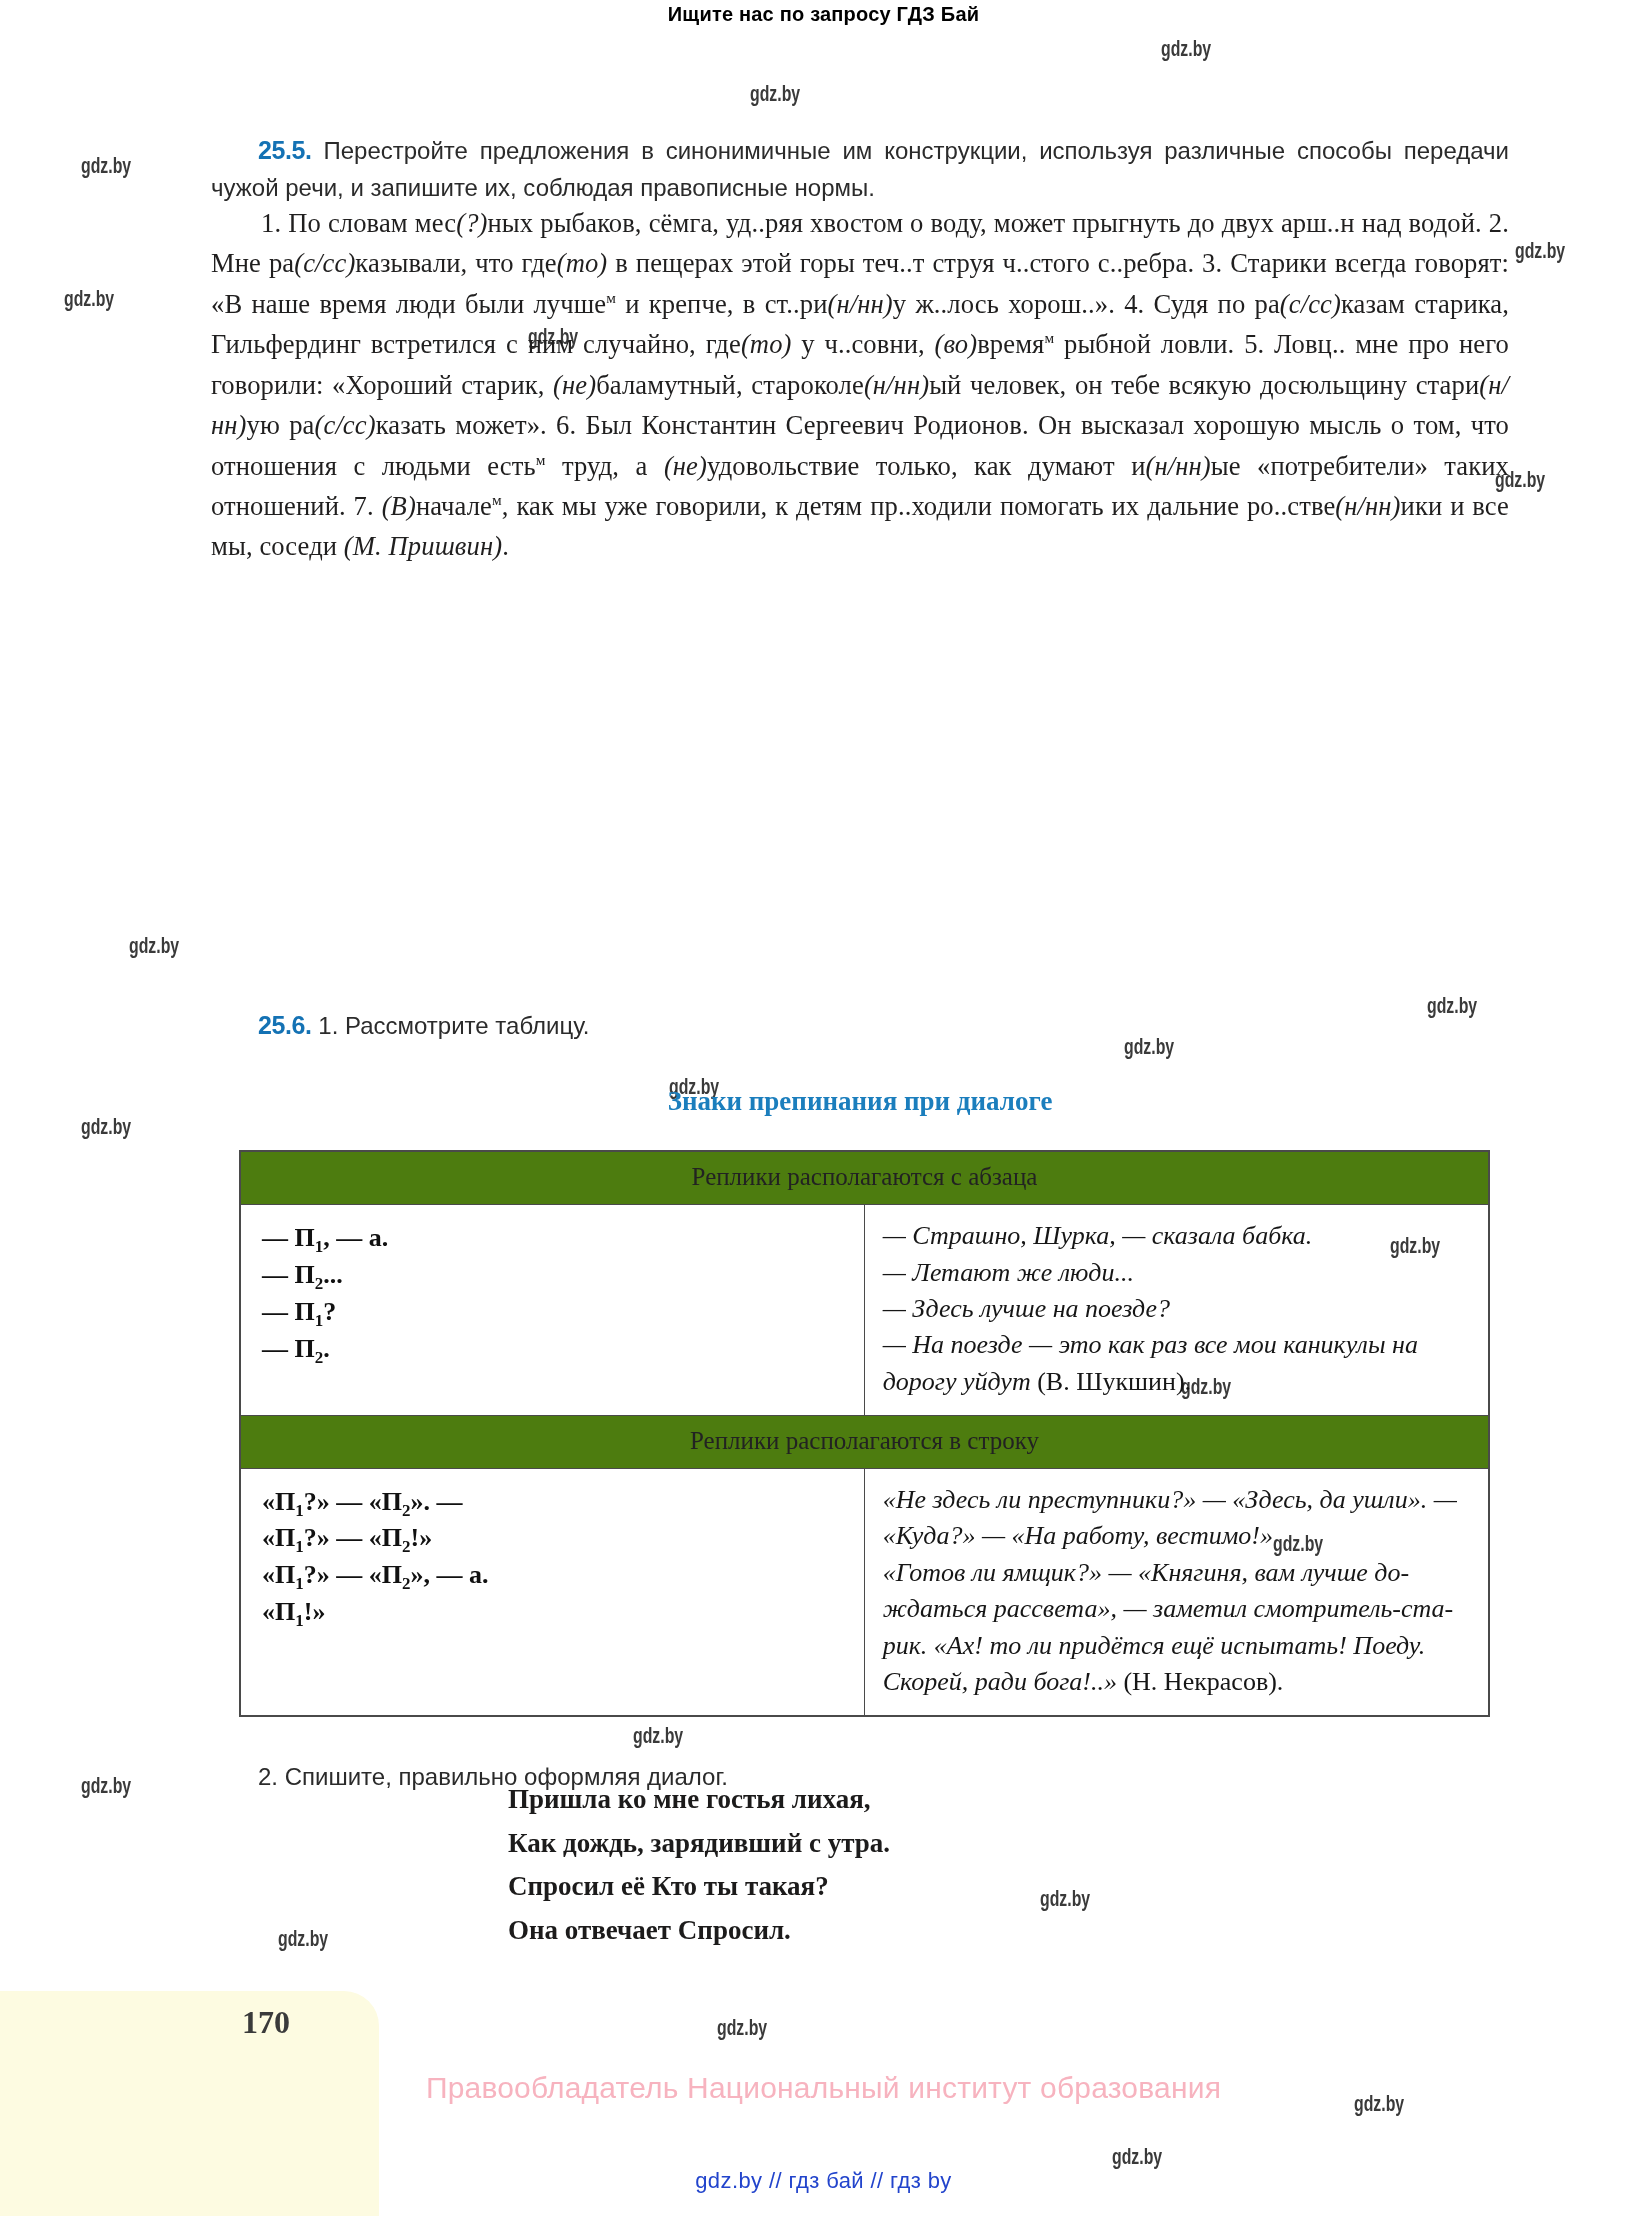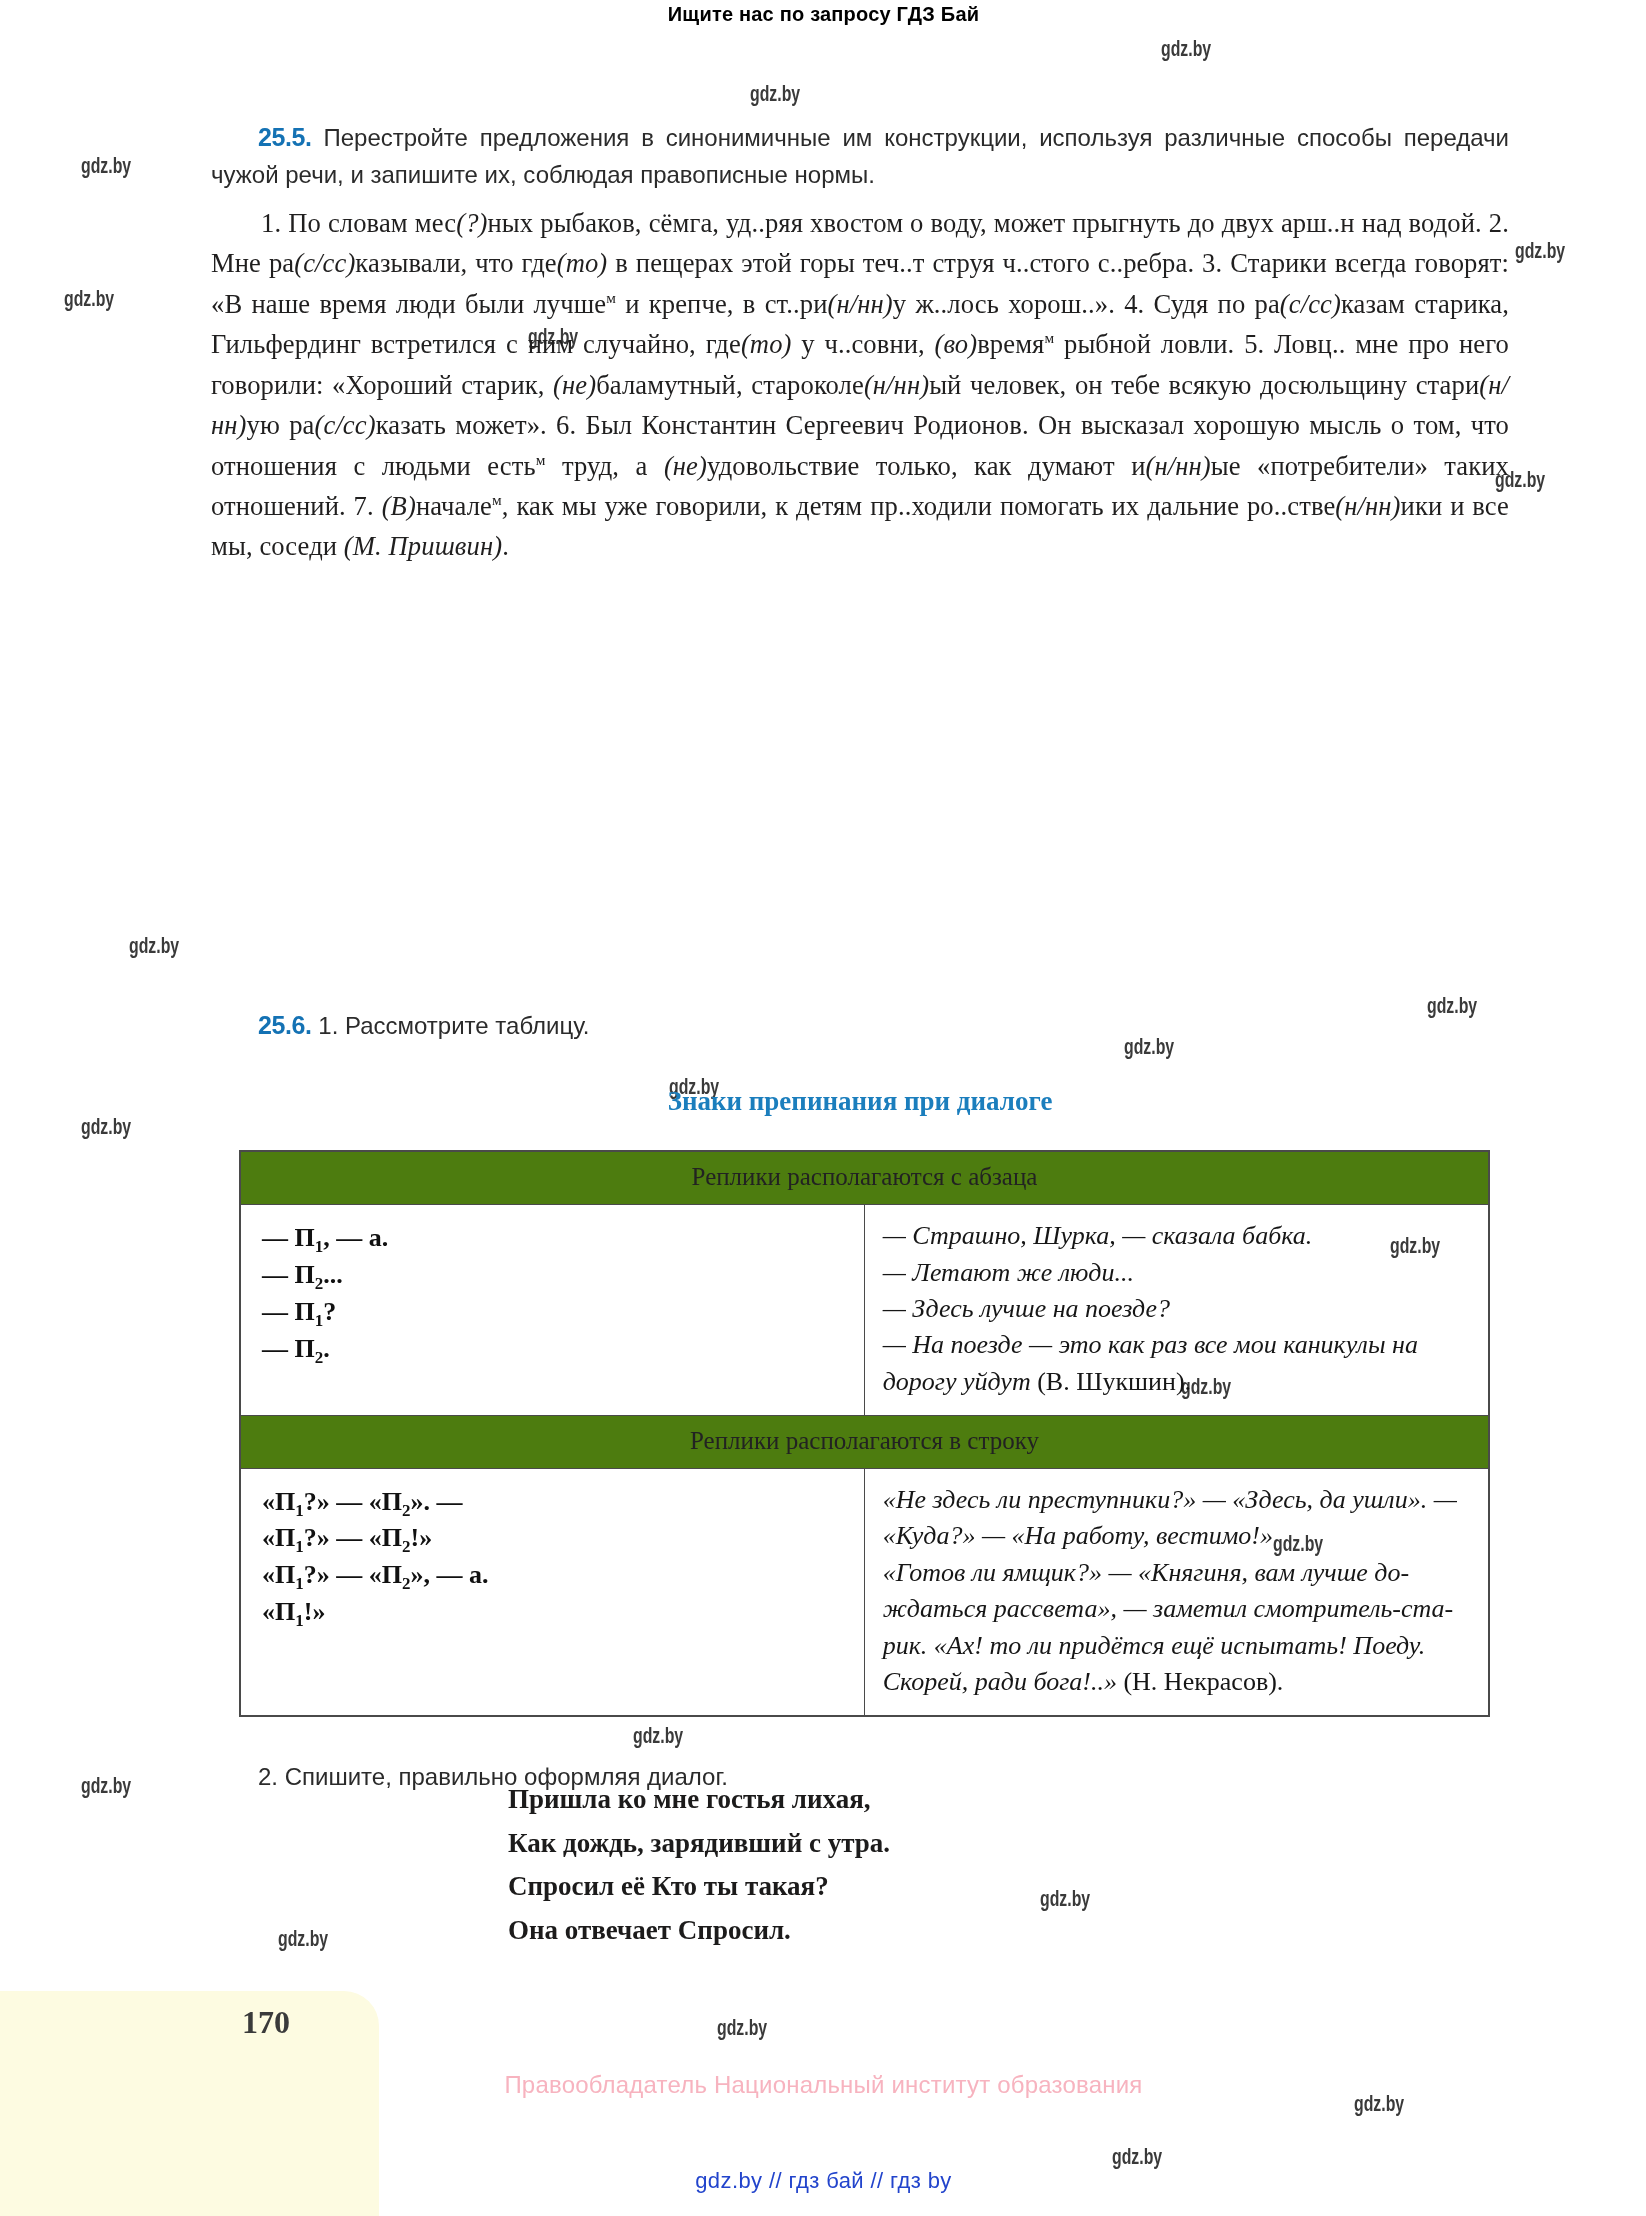--- a/index.html
+++ b/index.html
@@ -192,21 +192,21 @@
     font-weight: bold;
     color: #3a3a3a;
   }
   .copyright {
     position: absolute;
     left: 0;
     top: 2071px;
     width: 1647px;
     text-align: center;
     font-family: "Liberation Sans", sans-serif;
-    font-size: 24px;
+    font-size: 30px;
     color: #f7b3bf;
     letter-spacing: 0.2px;
   }
   .footer-links {
     position: absolute;
     left: 0;
     top: 2168px;
     width: 1647px;
     text-align: center;
     font-family: "Liberation Sans", sans-serif;
@@ -245,21 +245,21 @@
       <div class="wm" style="left: 81px; top: 1773px;">gdz.by</div>
       <div class="wm" style="left: 1040px; top: 1886px;">gdz.by</div>
       <div class="wm" style="left: 278px; top: 1926px;">gdz.by</div>
       <div class="wm" style="left: 717px; top: 2015px;">gdz.by</div>
       <div class="wm" style="left: 1354px; top: 2091px;">gdz.by</div>
       <div class="wm" style="left: 1112px; top: 2144px;">gdz.by</div>
     </div>
 
   <div class="content">
 
-    <div class="exercise-block" style="top:119px;">
+    <div class="exercise-block" style="top:132px;">
       <div class="ex-instr">
         <span class="indent"></span><span class="ex-num">25.5.</span>
         <span>Перестройте предложения в синонимичные им конструкции, используя различные способы передачи чужой речи, и запишите их, соблюдая правописные нормы.</span>
       </div>
     </div>
 
     <div class="exercise-block body-text" style="top:203px;">
       <p>1. По словам мес<i>(?)</i>ных рыбаков, сёмга, уд..ряя хвостом о воду, может прыгнуть до двух арш..н над водой. 2. Мне ра<i>(с/сс)</i>казывали, что где<i>(то)</i> в пещерах этой горы теч..т струя ч..стого с..ребра. 3. Старики всегда говорят: «В наше время люди были лучше<sup class="mrk">м</sup> и крепче, в ст..ри<i>(н/нн)</i>у ж..лось хорош..». 4. Судя по ра<i>(с/сс)</i>казам старика, Гильфердинг встретился с ним случайно, где<i>(то)</i> у ч..совни, <i>(во)</i>время<sup class="mrk">м</sup> рыбной ловли. 5. Ловц.. мне про него говорили: «Хороший старик, <i>(не)</i>баламутный, староколе<i>(н/нн)</i>ый человек, он тебе всякую досюльщину стари<i>(н/нн)</i>ую ра<i>(с/сс)</i>казать может». 6. Был Константин Сергеевич Родионов. Он высказал хорошую мысль о том, что отношения с людьми есть<sup class="mrk">м</sup> труд, а <i>(не)</i>удовольствие только, как думают и<i>(н/нн)</i>ые «потребители» таких отношений. 7. <i>(В)</i>начале<sup class="mrk">м</sup>, как мы уже говорили, к детям пр..ходили помогать их дальние ро..стве<i>(н/нн)</i>ики и все мы, соседи <i>(М. Пришвин)</i>.</p>
     </div>
 

